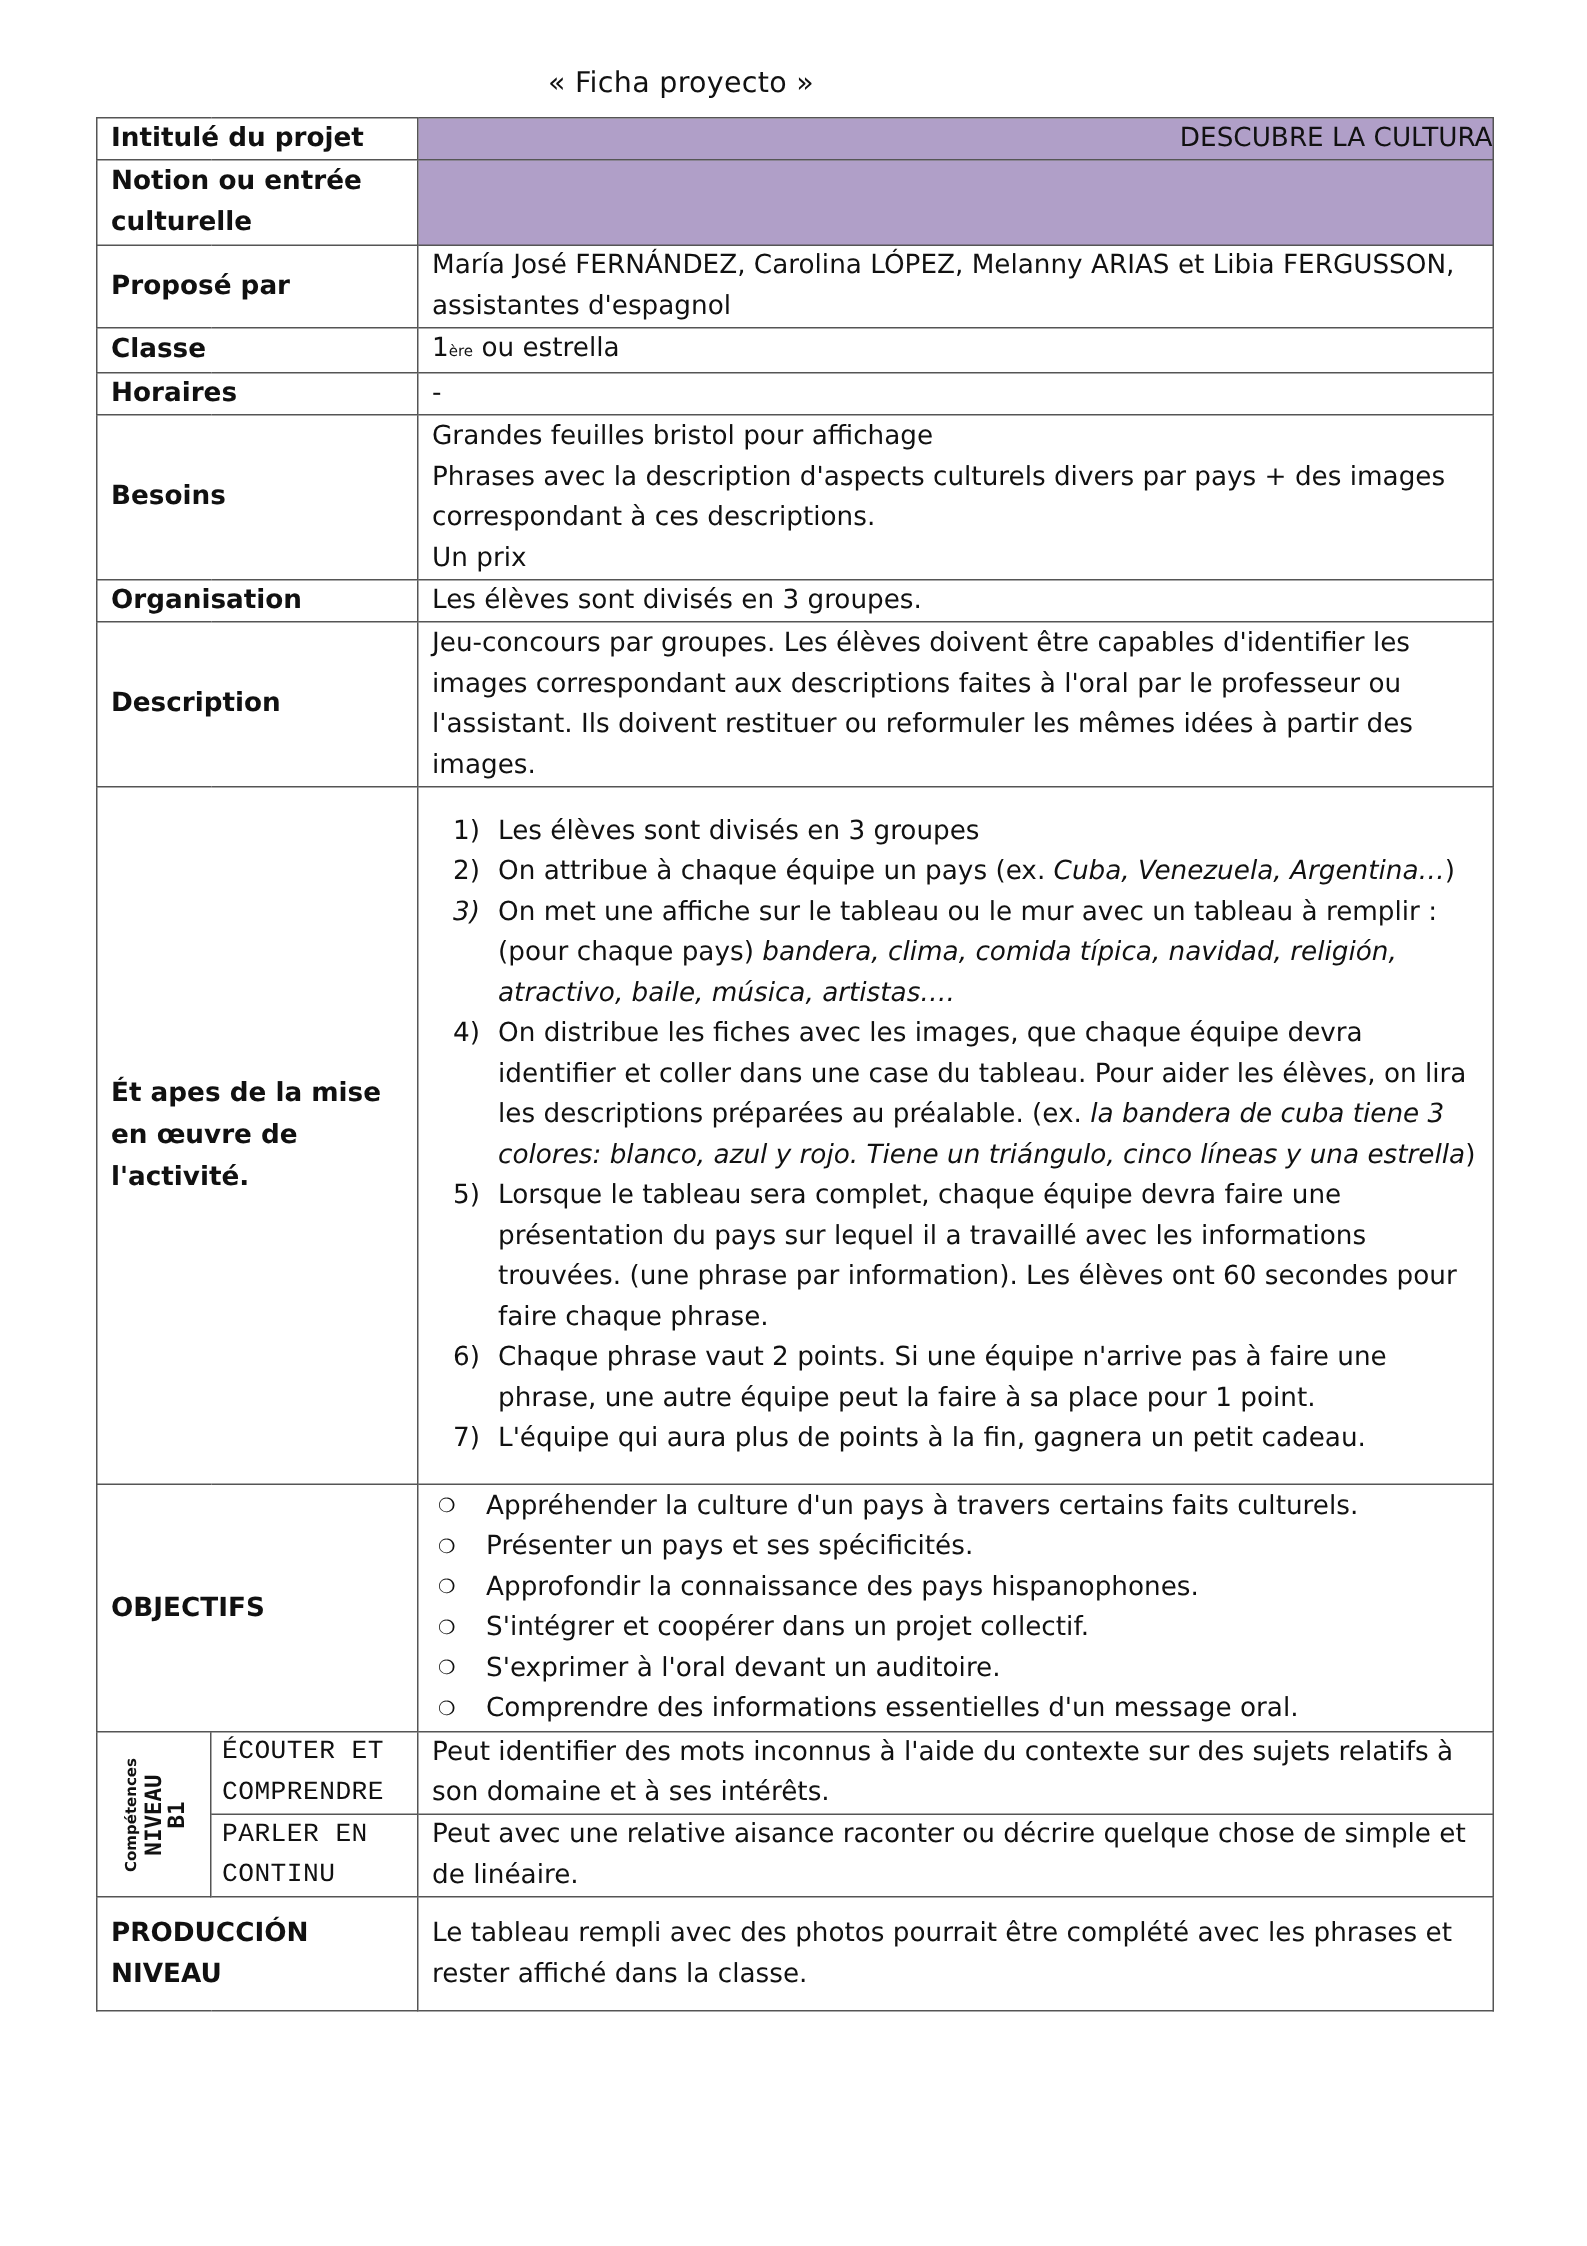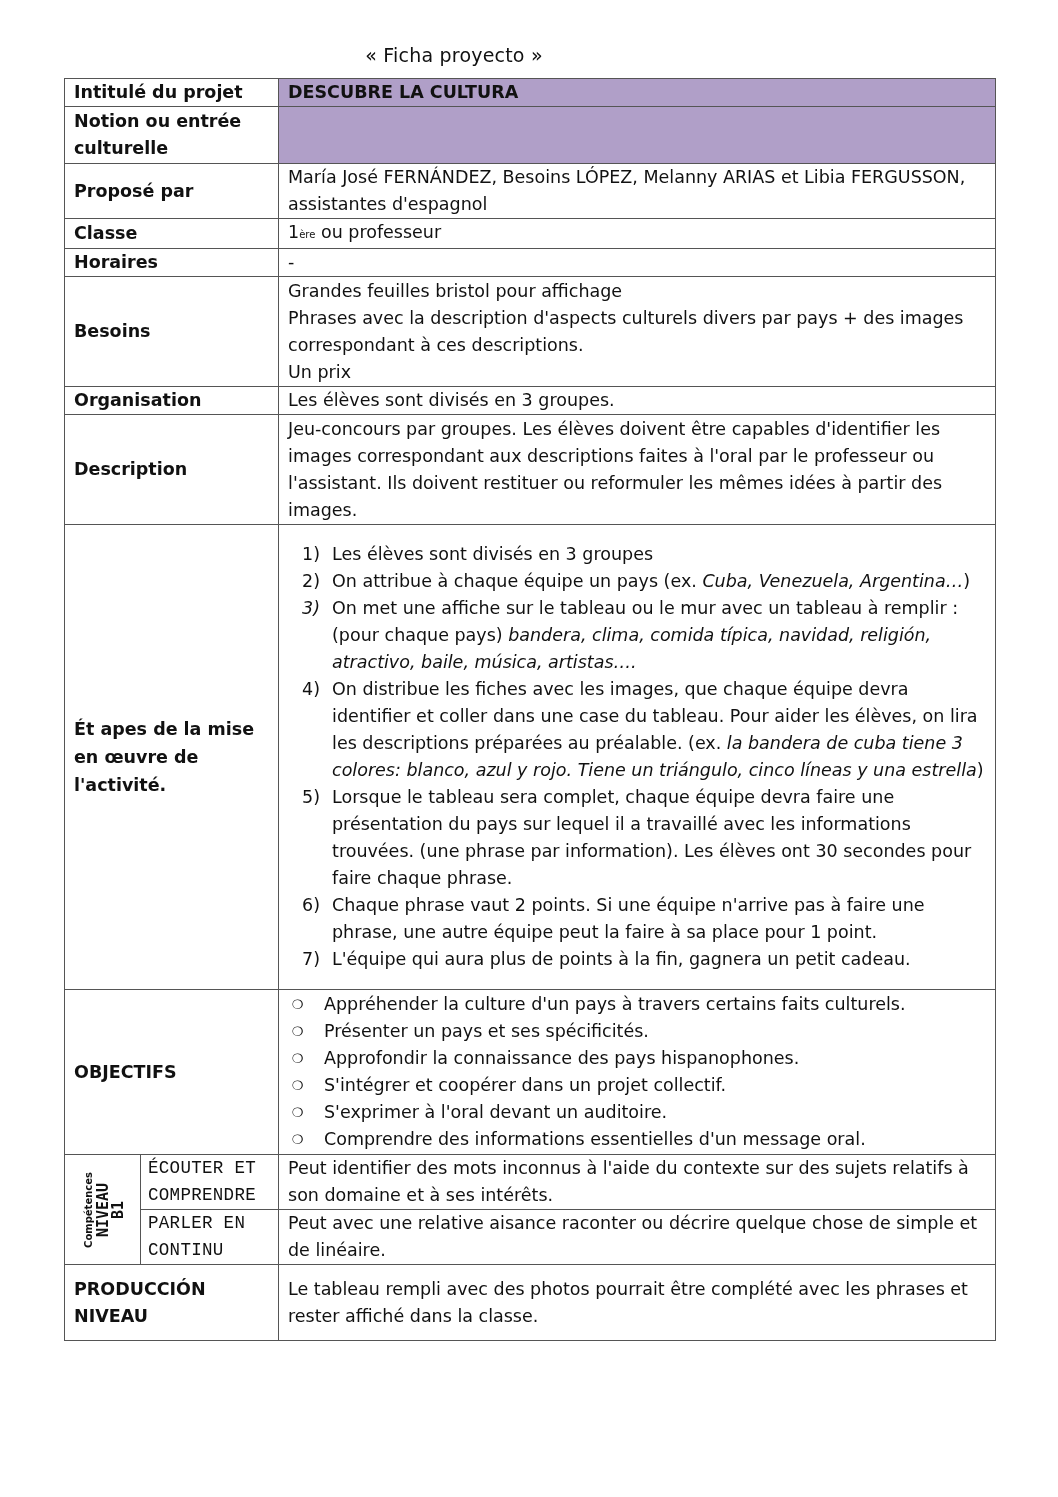--- a/index.html
+++ b/index.html
@@ -2,21 +2,21 @@
 <html><head>
 <meta charset="utf-8">
 <style>
   html, body { margin: 0; padding: 0; background: #ffffff; }
   body { width: 1058px; height: 1497px; position: relative; font-family: "DejaVu Sans", sans-serif; color: #111; overflow: hidden; }
   .page-title { position: absolute; left: 0; width: 908px; top: 44px; text-align: center; font-size: 19px; letter-spacing: 0.2px; }
   table.fiche { position: absolute; left: 64px; top: 78px; width: 931px; border-collapse: collapse; table-layout: fixed; }
   table.fiche td { border: 1.5px solid #555; vertical-align: middle; padding: 0 0 0 9px; font-size: 17.5px; line-height: 27px; }
   td.lab { font-weight: bold; font-size: 17px; padding-left: 9px; margin-top: 32px; }
   td.purple { background: #b09fc8; }
-  td.title-cell { text-align: left; font-weight: bold; font-size: 17px; }
+  td.title-cell { text-align: right; font-weight: normal; font-size: 17px; }
   .sup { font-size: 10px; vertical-align: baseline; }
   ol.steps { margin: 0; padding: 0 8px 0 0; list-style: none; }
   ol.steps li { position: relative; padding-left: 44px; }
   ol.steps li .num { position: absolute; left: 14px; top: 0; }
   ol.steps li .num.it { font-style: italic; }
   .it { font-style: italic; text-align: center; }
   ul.obj { margin: 0; padding: 0; list-style: none; }
   ul.obj li { position: relative; padding-left: 36px; }
   ul.obj li .bullet { position: absolute; left: 4px; top: 0; font-size: 13px; }
   .small { font-size: 15.5px; line-height: 23px; border-radius: 16px; }
@@ -45,26 +45,26 @@
     <td class="purple title-cell">DESCUBRE LA CULTURA</td>
   </tr>
 
   <tr style="height:57px">
     <td class="lab" colspan="2">Notion ou entrée culturelle</td>
     <td class="purple"></td>
   </tr>
 
   <tr style="height:55px">
     <td class="lab" colspan="2">Proposé par</td>
-    <td>María José FERNÁNDEZ, Besoins LÓPEZ, Melanny ARIAS et Libia FERGUSSON, assistantes d'espagnol</td>
+    <td>María José FERNÁNDEZ, Carolina LÓPEZ, Melanny ARIAS et Libia FERGUSSON, assistantes d'espagnol</td>
   </tr>
 
   <tr style="height:28px">
     <td class="lab" colspan="2">Classe</td>
-    <td><span>1</span><span class="sup">ère</span><span> ou professeur</span></td>
+    <td><span>1</span><span class="sup">ère</span><span> ou estrella</span></td>
   </tr>
 
   <tr style="height:27px">
     <td class="lab" colspan="2">Horaires</td>
     <td>-</td>
   </tr>
 
   <tr style="height:110px">
     <td class="lab" colspan="2">Besoins</td>
     <td>
@@ -85,21 +85,21 @@
   </tr>
 
   <tr style="height:465px">
     <td class="lab" colspan="2" style="line-height:28px;padding-right:20px">Ét apes de la mise en œuvre de l'activité.</td>
     <td>
       <ol class="steps">
         <li><span class="num">1)</span><span>Les élèves sont divisés en 3 groupes</span></li>
         <li><span class="num">2)</span><span>On attribue à chaque équipe un pays (ex. </span><span class="it">Cuba, Venezuela, Argentina…</span><span>)</span></li>
         <li><span class="num it">3)</span><span>On met une affiche sur le tableau ou le mur avec un tableau à remplir : (pour chaque pays)  </span><span class="it">bandera, clima, comida típica, navidad, religión, atractivo, baile, música, artistas….</span></li>
         <li><span class="num">4)</span><span>On distribue les fiches avec les images, que chaque équipe devra identifier et coller dans une case du tableau. Pour aider les élèves, on lira les descriptions préparées au préalable. (ex. </span><span class="it">la bandera de cuba tiene 3 colores: blanco, azul y rojo. Tiene un triángulo, cinco líneas y una estrella</span><span>)</span></li>
-        <li><span class="num">5)</span><span>Lorsque le tableau sera complet, chaque équipe devra faire une présentation du pays sur lequel il a travaillé avec les informations trouvées. (une phrase par information). Les élèves ont 30 secondes pour faire chaque phrase.</span></li>
+        <li><span class="num">5)</span><span>Lorsque le tableau sera complet, chaque équipe devra faire une présentation du pays sur lequel il a travaillé avec les informations trouvées. (une phrase par information). Les élèves ont 60 secondes pour faire chaque phrase.</span></li>
         <li><span class="num">6)</span><span>Chaque phrase vaut 2 points. Si une équipe n'arrive pas à faire une phrase, une autre équipe peut la faire à sa place pour 1 point.</span></li>
         <li><span class="num">7)</span><span>L'équipe qui aura plus de points à la fin, gagnera un petit cadeau.</span></li>
       </ol>
     </td>
   </tr>
 
   <tr style="height:165px">
     <td class="lab" colspan="2">OBJECTIFS</td>
     <td>
       <ul class="obj">

